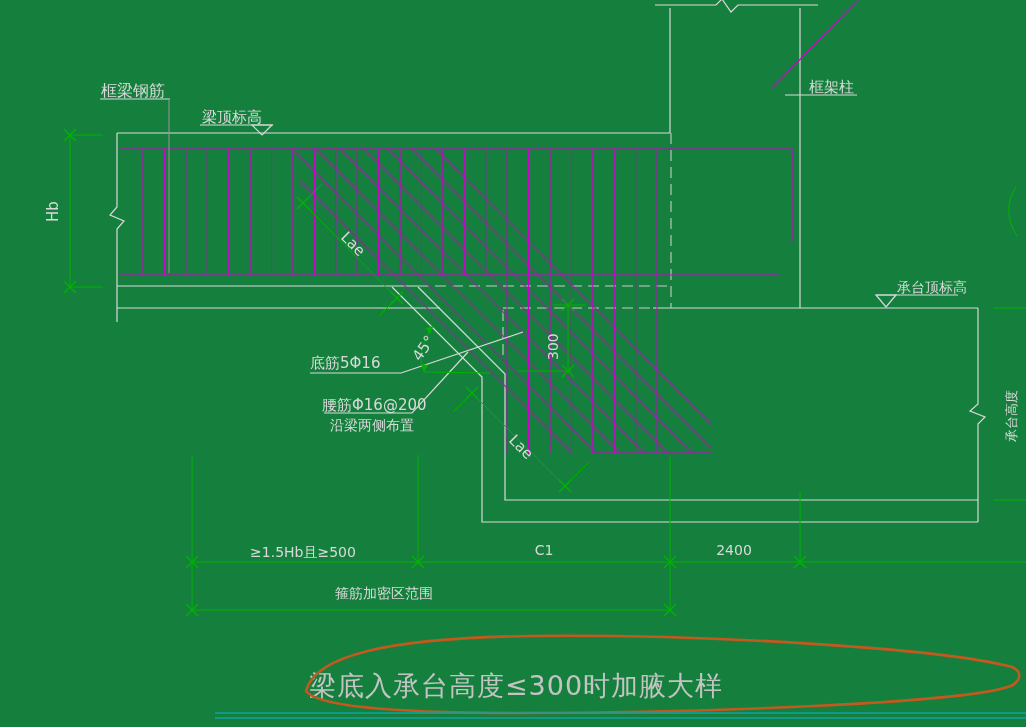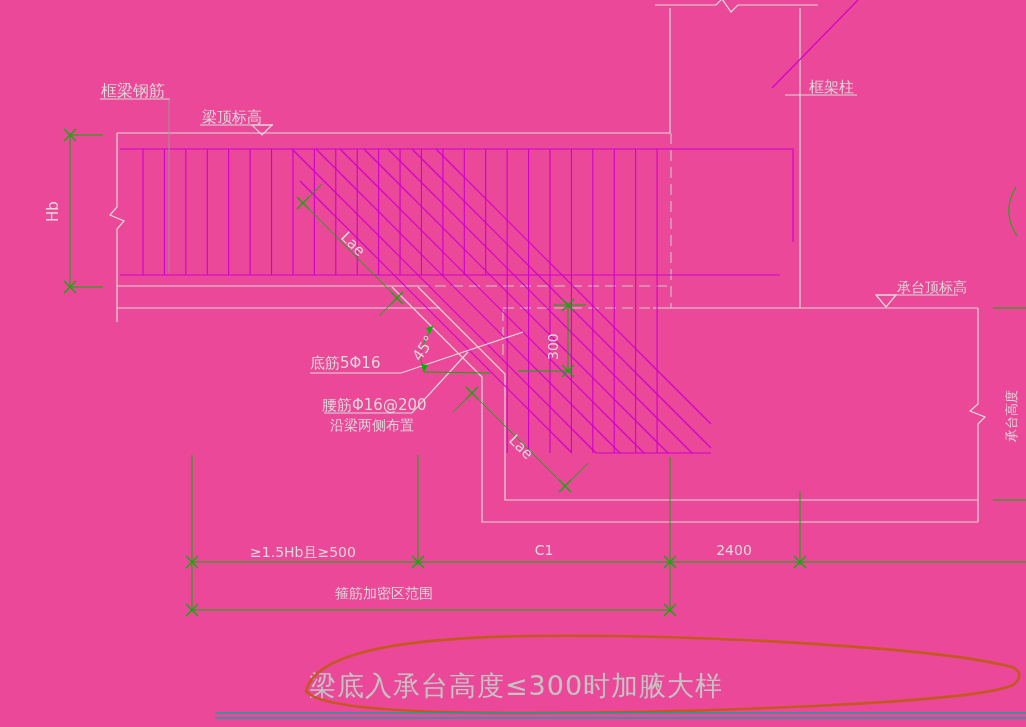--- a/index.html
+++ b/index.html
@@ -1,16 +1,16 @@
 <!DOCTYPE html>
 <html><head>
 <meta charset="utf-8">
 <style>
   html,body{margin:0;padding:0;background:#000;}
-  #canvas-wrap{position:relative;width:1026px;height:727px;background:#ec4899;overflow:hidden;
+  #canvas-wrap{position:relative;width:1026px;height:727px;background:#15803d;overflow:hidden;
     font-family:"DejaVu Sans","Liberation Sans",sans-serif;}
   svg{display:block}
   text{fill:#d9d9d9;font-family:"DejaVu Sans","Liberation Sans",sans-serif;}
   .w{stroke:#d9d9d9;stroke-width:1.2;fill:none;}
   .wd{stroke:#c9c9c9;stroke-width:1.1;fill:none;stroke-dasharray:11 6;}
   .gray{stroke:#979797;stroke-width:1;fill:none;}
   .m{stroke:#cd00cd;stroke-width:1.1;fill:none;}
   .g{stroke:#00b300;stroke-width:1;fill:none;}
   .cy{stroke:#0fa3a3;stroke-width:1.3;fill:none;}
   .or{stroke:#c4591f;stroke-width:2.6;fill:none;stroke-linecap:round;}

